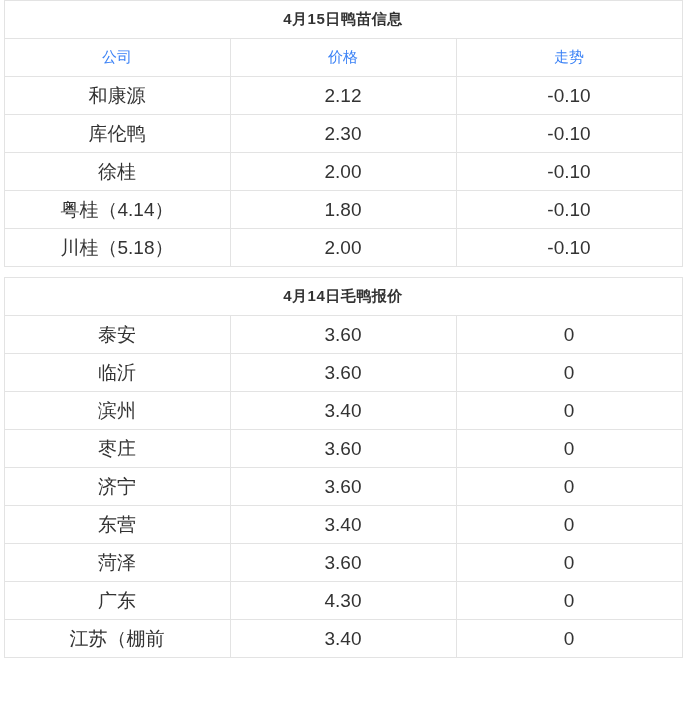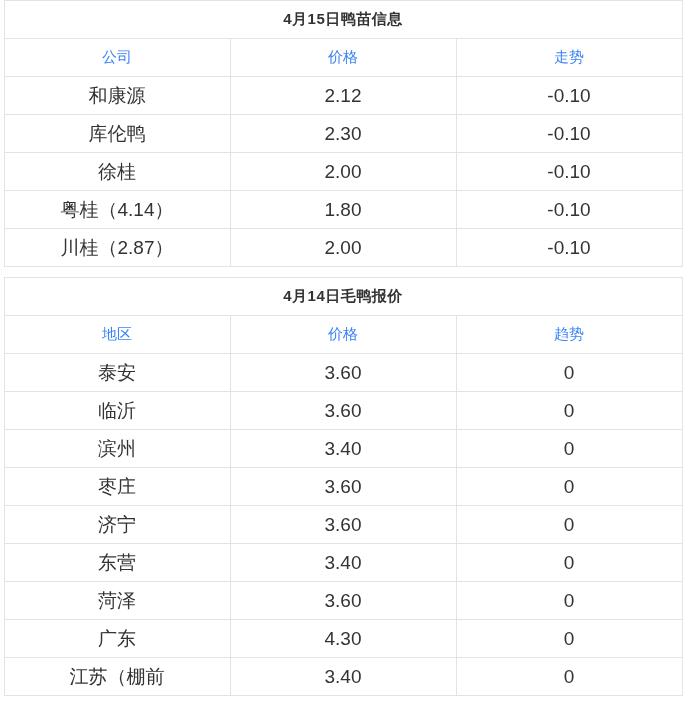--- a/index.html
+++ b/index.html
@@ -82,38 +82,33 @@
         <td class="col-name">徐桂</td>
         <td class="col-price">2.00</td>
         <td class="col-trend">-0.10</td>
       </tr>
       <tr>
         <td class="col-name">粤桂（4.14）</td>
         <td class="col-price">1.80</td>
         <td class="col-trend">-0.10</td>
       </tr>
       <tr>
-        <td class="col-name">川桂（2.87）</td>
+        <td class="col-name">川桂（5.18）</td>
         <td class="col-price">2.00</td>
         <td class="col-trend">-0.10</td>
       </tr>
     </tbody>
   </table>
 
   <div class="gap"></div>
 
   <table class="price-table">
     <tbody>
       <tr>
         <td class="title-cell" colspan="3">4月14日毛鸭报价</td>
-      </tr>
-      <tr>
-        <td class="header-cell col-name">地区</td>
-        <td class="header-cell col-price">价格</td>
-        <td class="header-cell col-trend">趋势</td>
       </tr>
       <tr>
         <td class="col-name">泰安</td>
         <td class="col-price">3.60</td>
         <td class="col-trend">0</td>
       </tr>
       <tr>
         <td class="col-name">临沂</td>
         <td class="col-price">3.60</td>
         <td class="col-trend">0</td>

